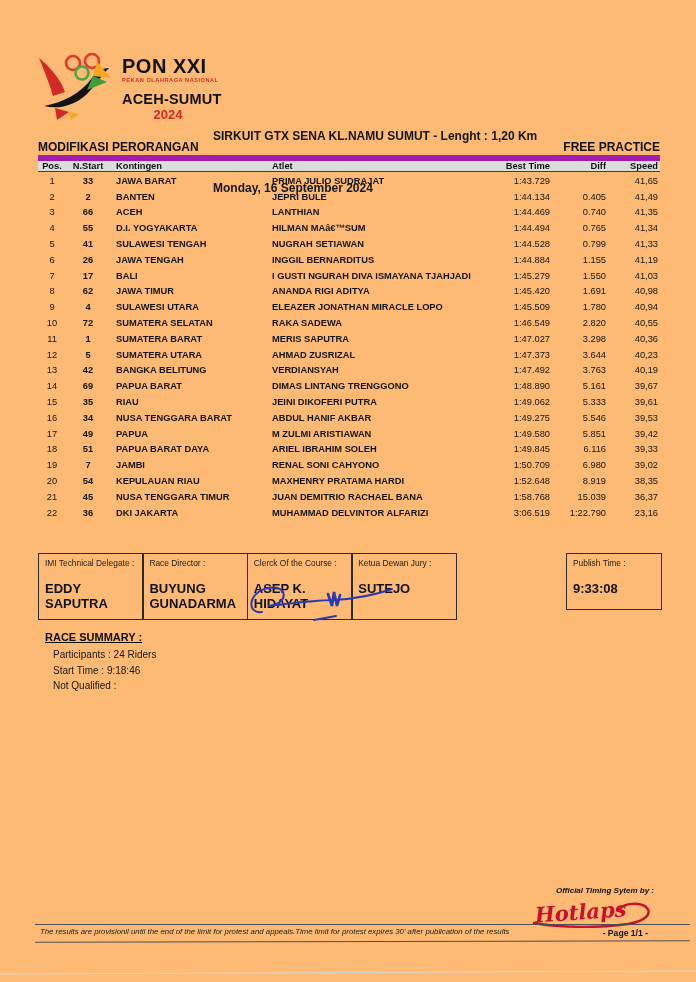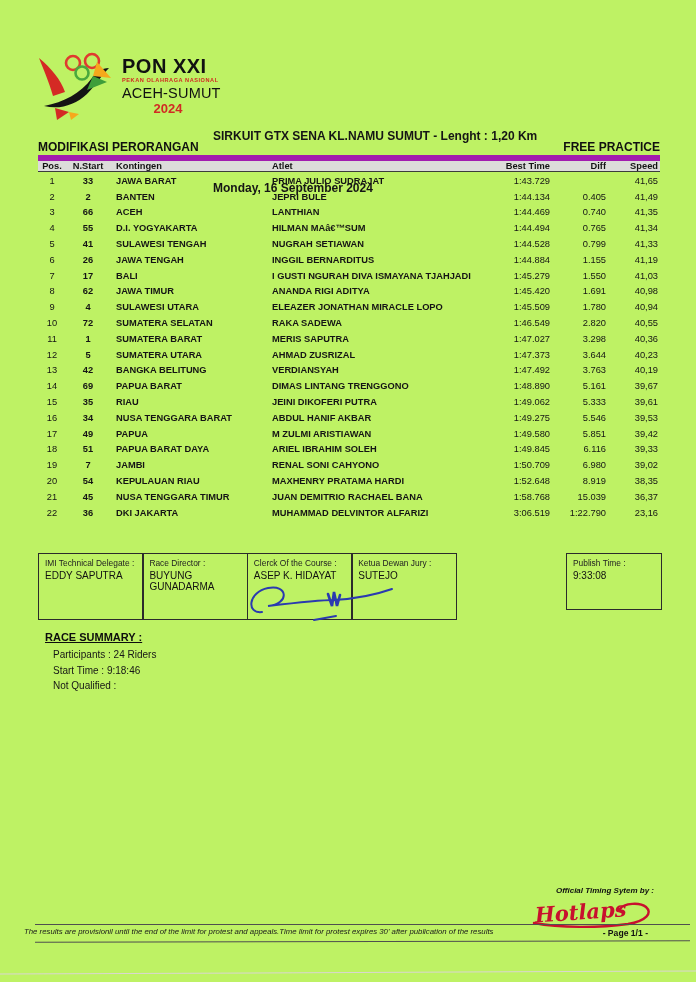--- a/index.html
+++ b/index.html
@@ -1,25 +1,25 @@
 <!DOCTYPE html>
 <html><head>
 <meta charset="utf-8">
 <style>
   html,body{margin:0;padding:0;}
   body{width:696px;height:982px;background:#ffffff;font-family:"Liberation Sans",sans-serif;color:#141414;}
-  .page{position:relative;width:696px;height:982px;overflow:hidden;background:#bef264;}
+  .page{position:relative;width:696px;height:982px;overflow:hidden;background:#fdba74;}
 
   
   .logo-wrap{position:absolute;left:36px;top:50px;width:180px;height:82px;}
   .logo-svg{position:absolute;left:0;top:0;}
   .logo-text{position:absolute;left:86px;top:6px;width:100px;text-align:left;}
   .logo-title{font-size:20px;font-weight:bold;letter-spacing:0.5px;color:#111;line-height:20px;}
   .logo-sub{font-size:5.6px;font-weight:bold;color:#d12b23;letter-spacing:0.55px;margin-top:1px;}
-  .logo-loc{font-size:14.5px;font-weight:normal;color:#111;margin-top:2px;letter-spacing:0.2px;}
+  .logo-loc{font-size:14.5px;font-weight:bold;color:#111;margin-top:8px;letter-spacing:0.2px;}
   .logo-year{font-size:13px;font-weight:bold;color:#d12b23;text-align:center;width:92px;}
   .event-info{position:absolute;left:213px;top:92px;width:460px;}
   .event-line{font-size:12px;font-weight:bold;line-height:16px;color:#151515;margin-top:36px;}
 
   
   .section-row{position:absolute;left:38px;top:137px;width:622px;height:17px;display:flex;justify-content:space-between;align-items:flex-end;}
   .sec-title,.sec-session{font-size:12px;font-weight:bold;color:#101010;}
 
   
   .thead{position:absolute;left:38px;top:155px;width:622px;height:17px;background:#dcdcda;border-top:6px solid #a21caf;border-bottom:1.5px solid #3c3c3c;box-sizing:border-box;font-weight:bold;font-size:9.3px;}
@@ -31,36 +31,36 @@
   .cl{text-align:left;padding-left:6px;}
   .cl0{text-align:left;}
   .cr{text-align:right;}
   .b{font-weight:bold;}
   .sp{padding-right:2px;}
 
   
   .officials{position:absolute;left:38px;top:553px;display:flex;}
   .off-box{width:106px;height:67px;border:1.6px solid #2b2b2b;margin-right:-1.6px;box-sizing:border-box;padding:4px 6px;position:relative;background:transparent;}
   .off-label{font-size:8.4px;color:#222;}
-  .off-name{font-size:10px;font-weight:normal;margin-top:2px;color:#111;}
+  .off-name{font-size:13px;font-weight:bold;margin-top:13px;color:#111;}
   .publish-box{position:absolute;left:566px;top:553px;width:96px;height:57px;border:1.6px solid #2b2b2b;box-sizing:border-box;padding:4px 6px;}
   .signature{position:absolute;left:-8px;top:24px;width:170px;height:46px;overflow:visible;z-index:3;pointer-events:none;}
 
   
   .summary{position:absolute;left:45px;top:631px;width:320px;}
   .summary-heading{font-size:11px;font-weight:bold;text-decoration:underline;margin-bottom:4px;color:#0d0d0d;}
   .summary-line{font-size:10px;line-height:15.5px;color:#161616;padding-left:8px;}
 
   
   .timing-label{position:absolute;right:42px;top:886px;font-size:8px;font-weight:bold;font-style:italic;color:#111;}
   .hotlaps{position:absolute;right:36px;top:894px;}
   .rule{position:absolute;left:35px;width:655px;border-top:1.4px solid #4f4f4f;}
   .rule1{top:924px;}
   .rule2{top:941px;transform:rotate(-0.12deg);}
-  .disclaimer{position:absolute;left:24px;top:927px;width:540px;font-size:7.8px;font-style:italic;color:#1a1a1a;}
+  .disclaimer{position:absolute;left:40px;top:927px;width:540px;font-size:7.8px;font-style:italic;color:#1a1a1a;}
   .page-label{position:absolute;right:48px;top:928px;font-size:8.6px;font-weight:bold;color:#111;}
   .scan-edge{position:absolute;left:0;top:972px;width:696px;border-top:1.5px solid #d9d6d0;transform:rotate(-0.25deg);}
 </style>
 </head>
 <body>
 
 <div class="page">
 
   <div class="logo-wrap">
     <svg class="logo-svg" width="92" height="80" viewBox="0 0 92 80">

